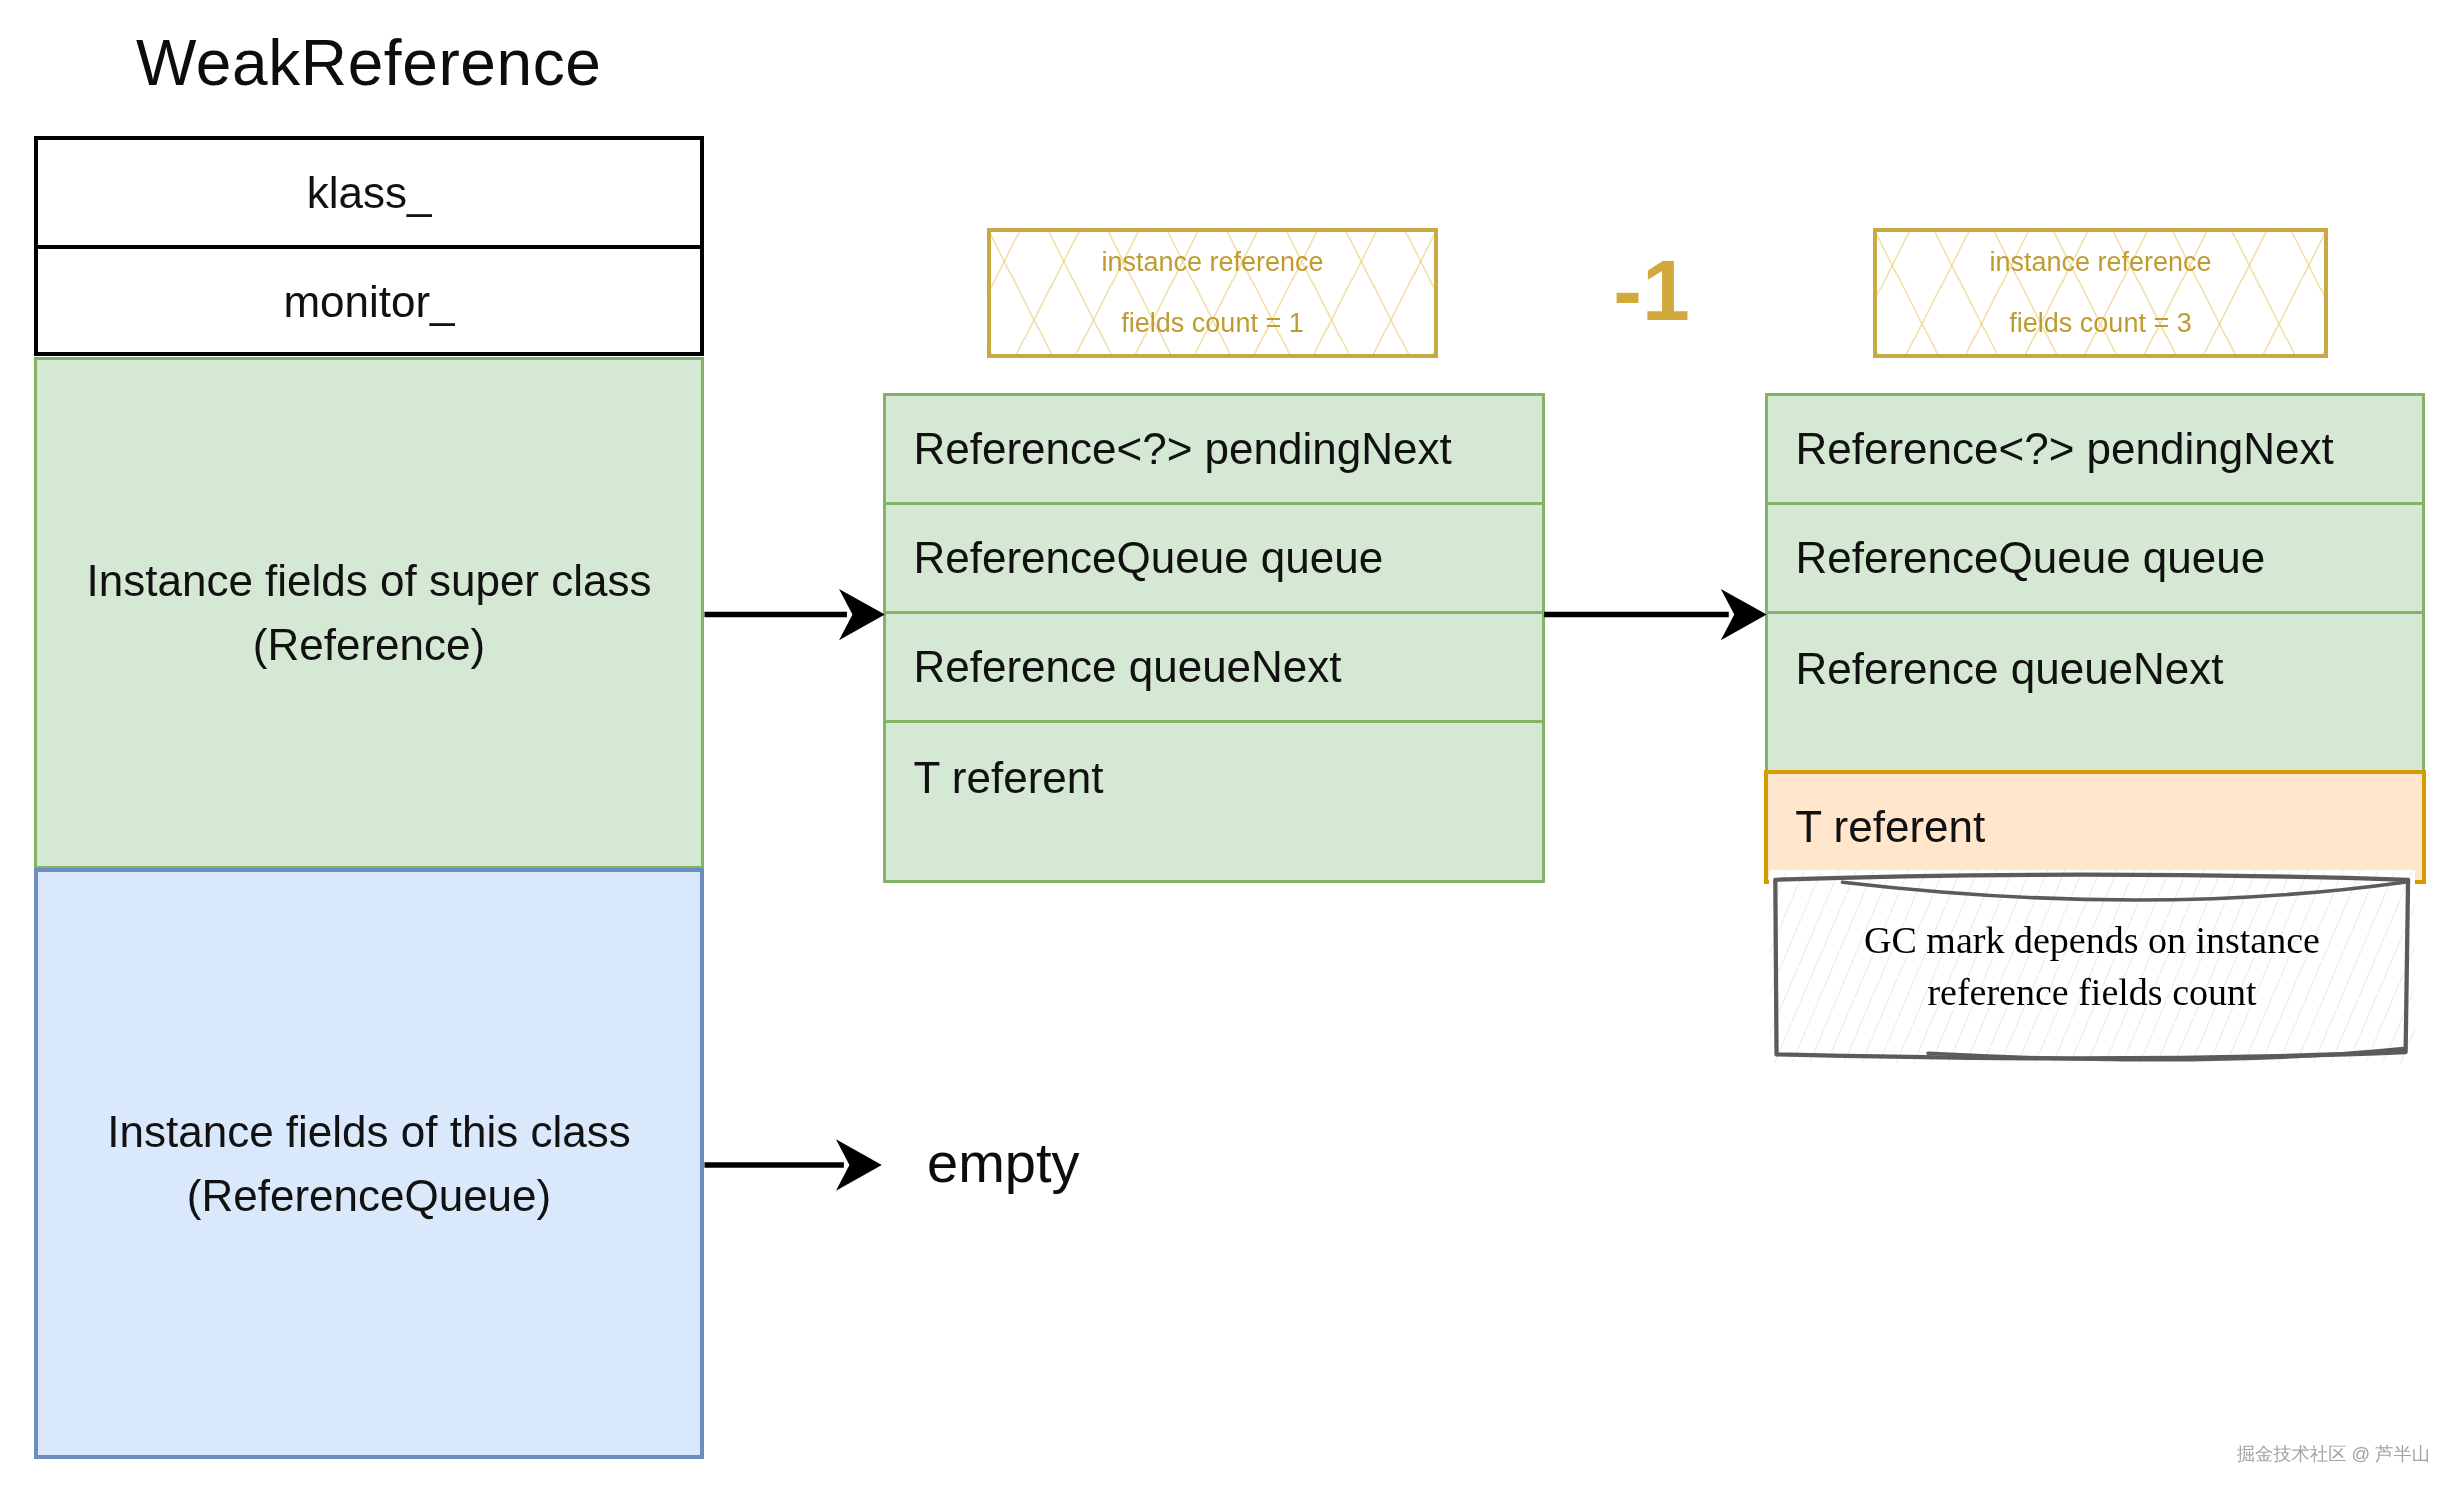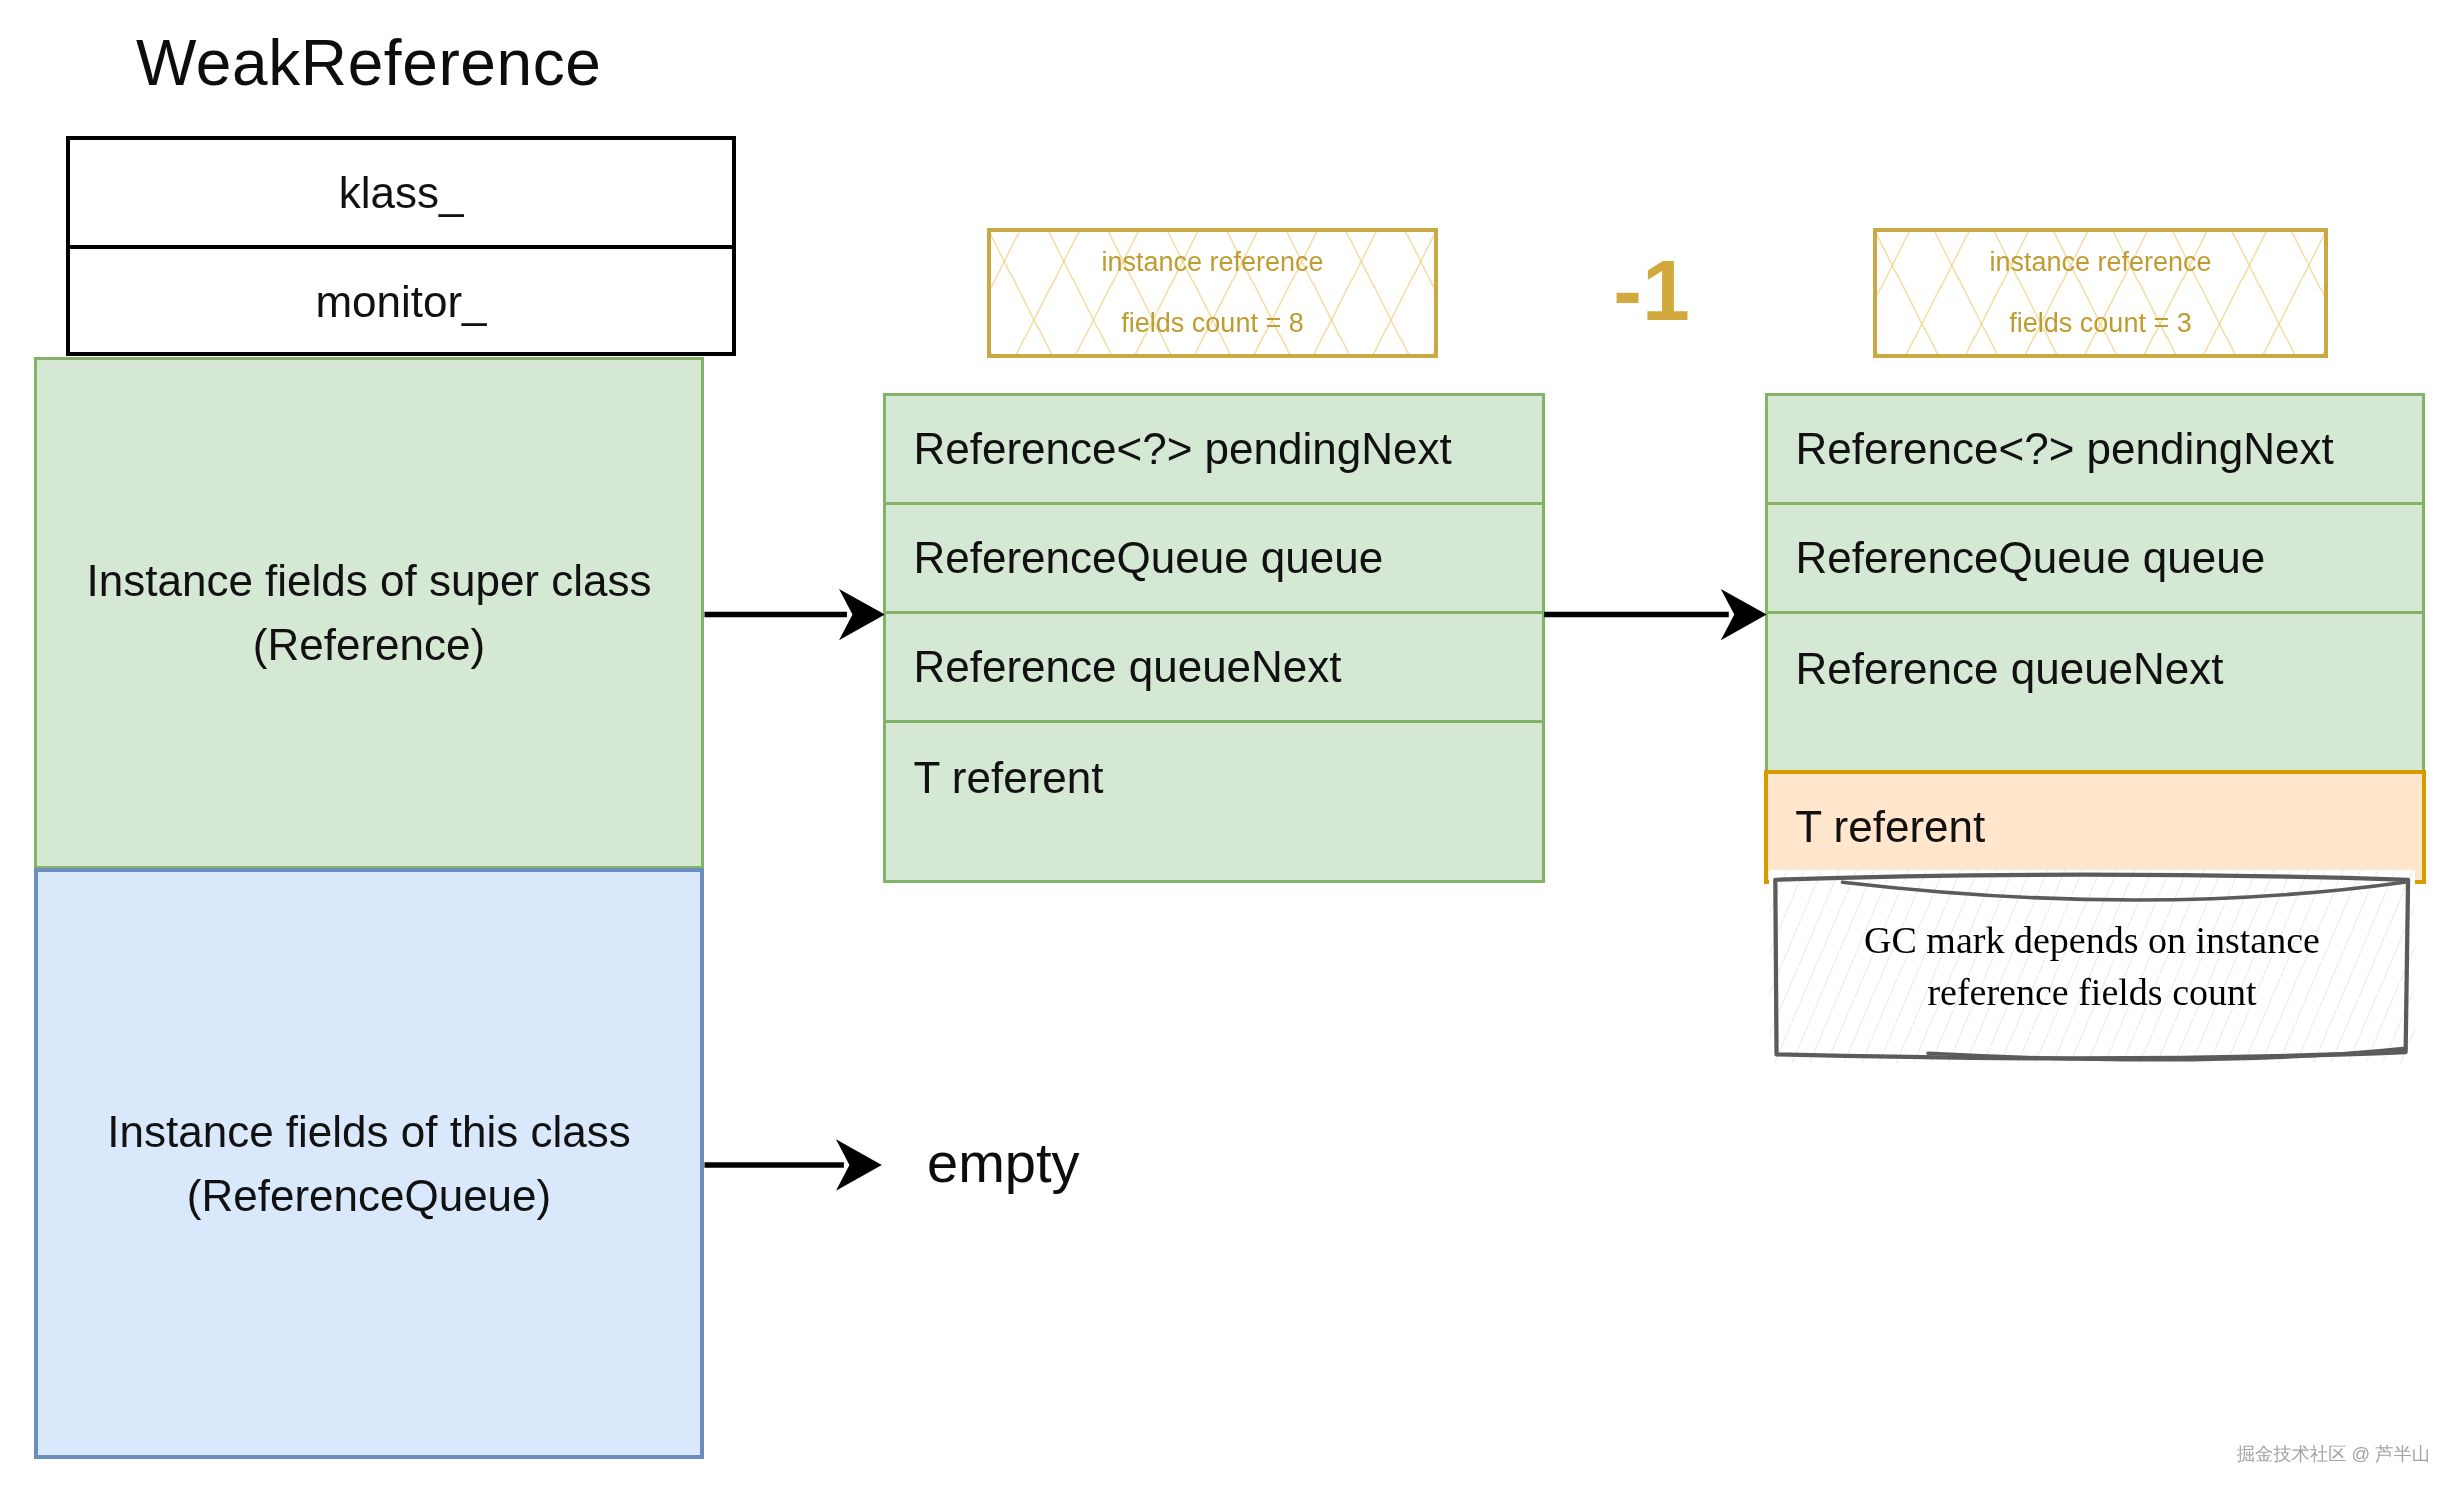--- a/index.html
+++ b/index.html
@@ -15,21 +15,21 @@
 
   
   .title{
     left:136px;top:26px;
     font-size:64px;font-weight:400;letter-spacing:0.6px;color:#0d0d0d;
   }
 
   
   .obj-header{
     left:34px;top:136px;width:670px;height:220px;
-    background:#ffffff;border:4.9px solid #000000;box-sizing:border-box;margin-left:32px;
+    background:#ffffff;border:4.9px solid #000000;box-sizing:border-box;
   }
   .obj-header .cell{
     height:105px;display:flex;align-items:center;justify-content:center;
     font-size:44px;
   }
   .obj-header .cell:first-child{border-bottom:4.9px solid #000000;}
 
   .block{
     left:34px;width:670px;box-sizing:border-box;
     display:flex;flex-direction:column;align-items:center;justify-content:center;
@@ -122,21 +122,21 @@
     <div>(Reference)</div>
   </div>
 
   <div class="abs block block-this">
     <div>Instance fields of this class</div>
     <div>(ReferenceQueue)</div>
   </div>
 
   <div class="abs gold-label mid">
     <div>instance reference</div>
-    <div>fields count = 8</div>
+    <div>fields count = 1</div>
   </div>
 
   <div class="abs minus-one">-1</div>
 
   <div class="abs gold-label right">
     <div>instance reference</div>
     <div>fields count = 3</div>
   </div>
 
   <div class="abs ftable mid">

